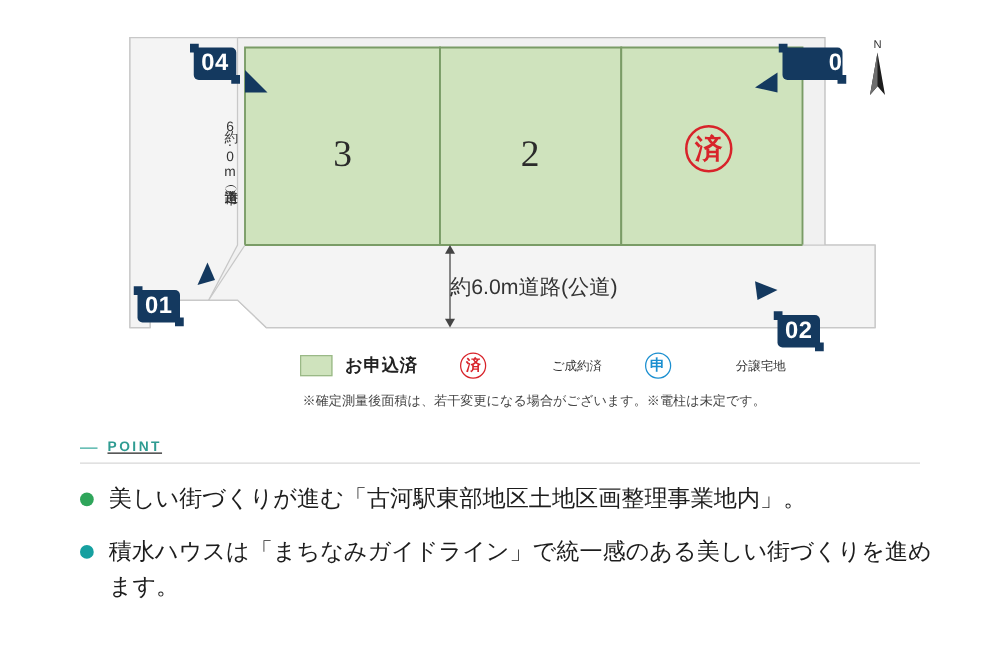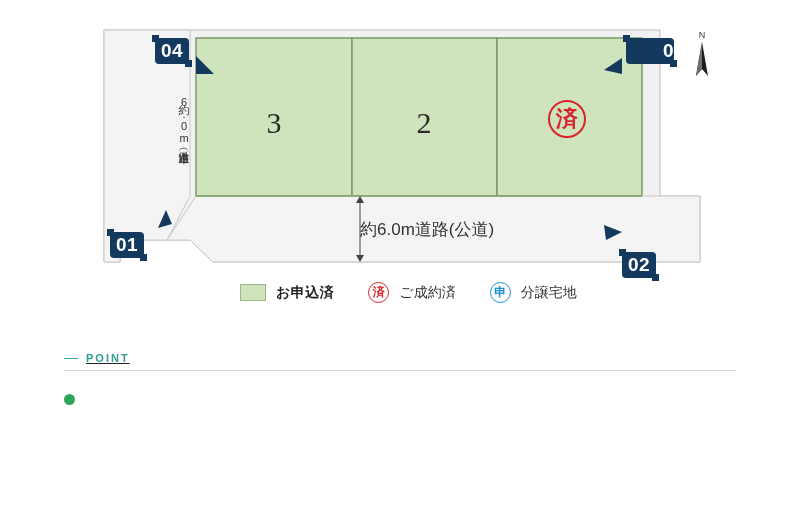--- a/index.html
+++ b/index.html
@@ -164,22 +164,23 @@
     display: flex;
     align-items: center;
     justify-content: center;
     box-sizing: border-box;
   }
   .mini-stamp.blue {
     border-color: #1b8fd0;
     color: #1b8fd0;
   }
   .legend .sub {
-    font-size: 14px;
+    font-size: 10px;
     color: #333;
+    margin-left: 42px;
   }
   .note {
     position: absolute;
     left: 242px;
     top: 314px;
     font-size: 10.5px;
     color: #444;
     white-space: nowrap;
   }
 
@@ -295,26 +296,32 @@
   <div class="legend">
     <span class="swatch"></span>
     <span class="lbl">お申込済</span>
     <span class="gap"></span>
     <span class="mini-stamp">済</span>
     <span class="sub">ご成約済</span>
     <span class="gap"></span>
     <span class="mini-stamp blue">申</span>
     <span class="sub">分譲宅地</span>
   </div>
+  <div class="note">※確定測量後面積は、若干変更になる場合がございます。※電柱は未定です。</div>
 
   <div class="point-head">
     <span class="rule"></span>
     <span class="txt">POINT</span>
   </div>
   <div class="divider"></div>
 
   <div class="points">
     <div class="point-row">
       <span class="dot" style="background: rgb(47, 165, 90);"></span>
+      <span class="body">美しい街づくりが進む「古河駅東部地区土地区画整理事業地内」。</span>
+    </div>
+    <div class="point-row">
+      <span class="dot" style="background: rgb(22, 160, 160);"></span>
+      <span class="body">積水ハウスは「まちなみガイドライン」で統一感のある美しい街づくりを進めます。</span>
     </div>
   </div>
 
 </div>
 
 </body></html>

